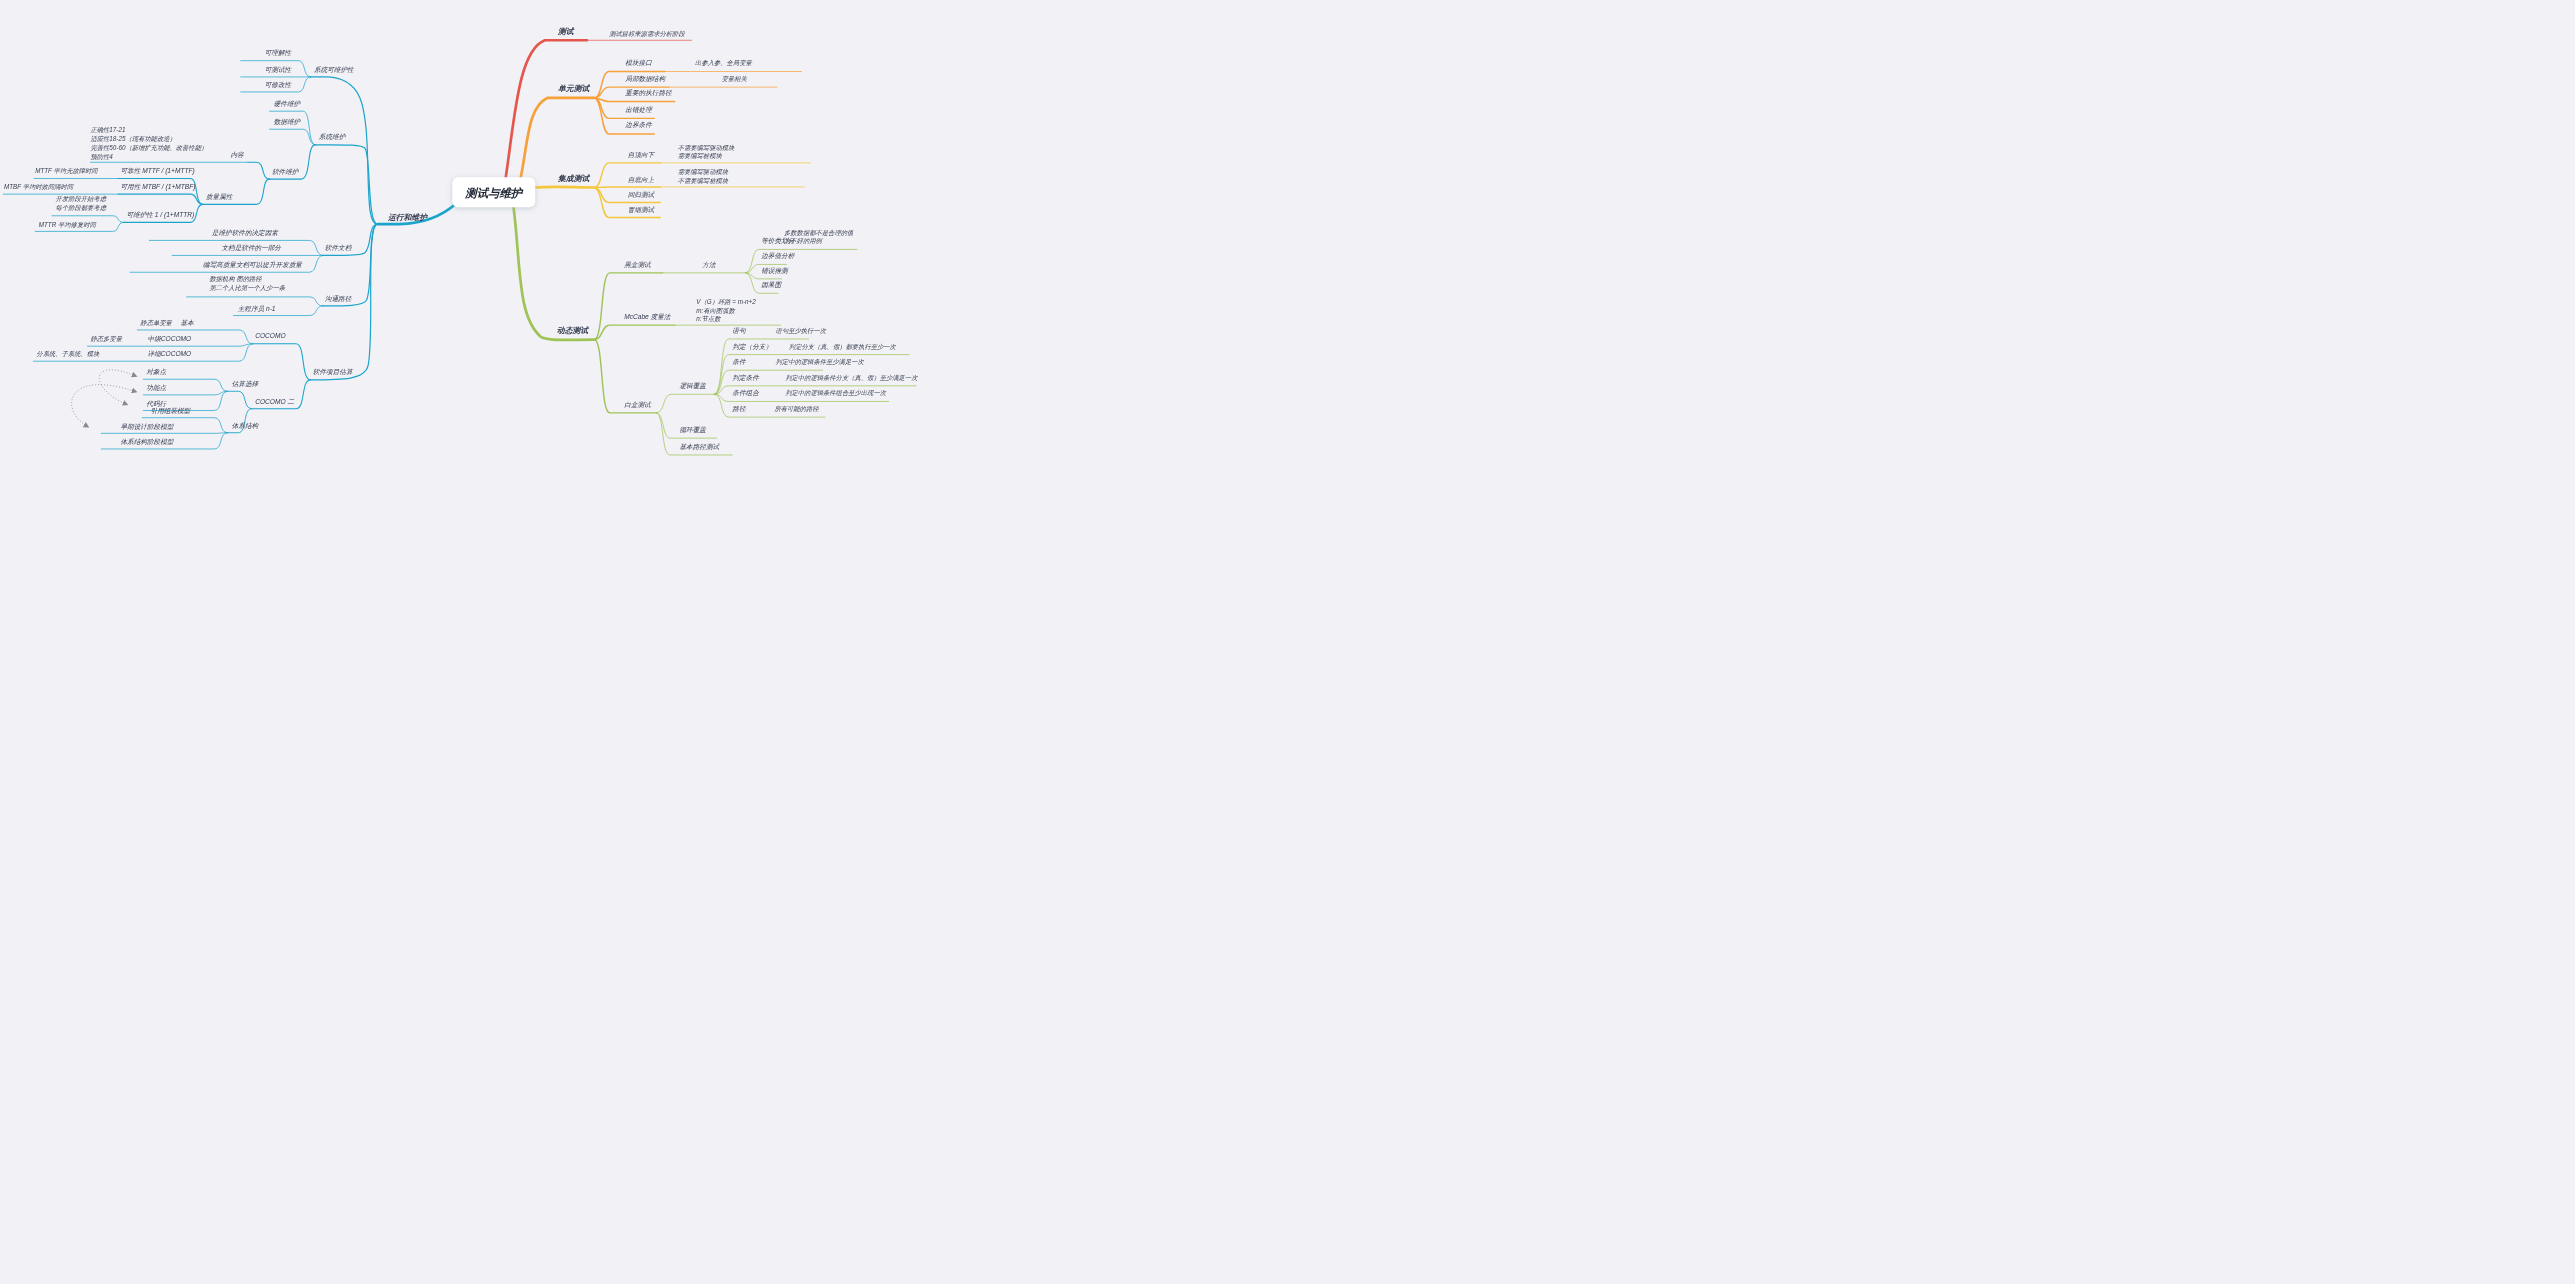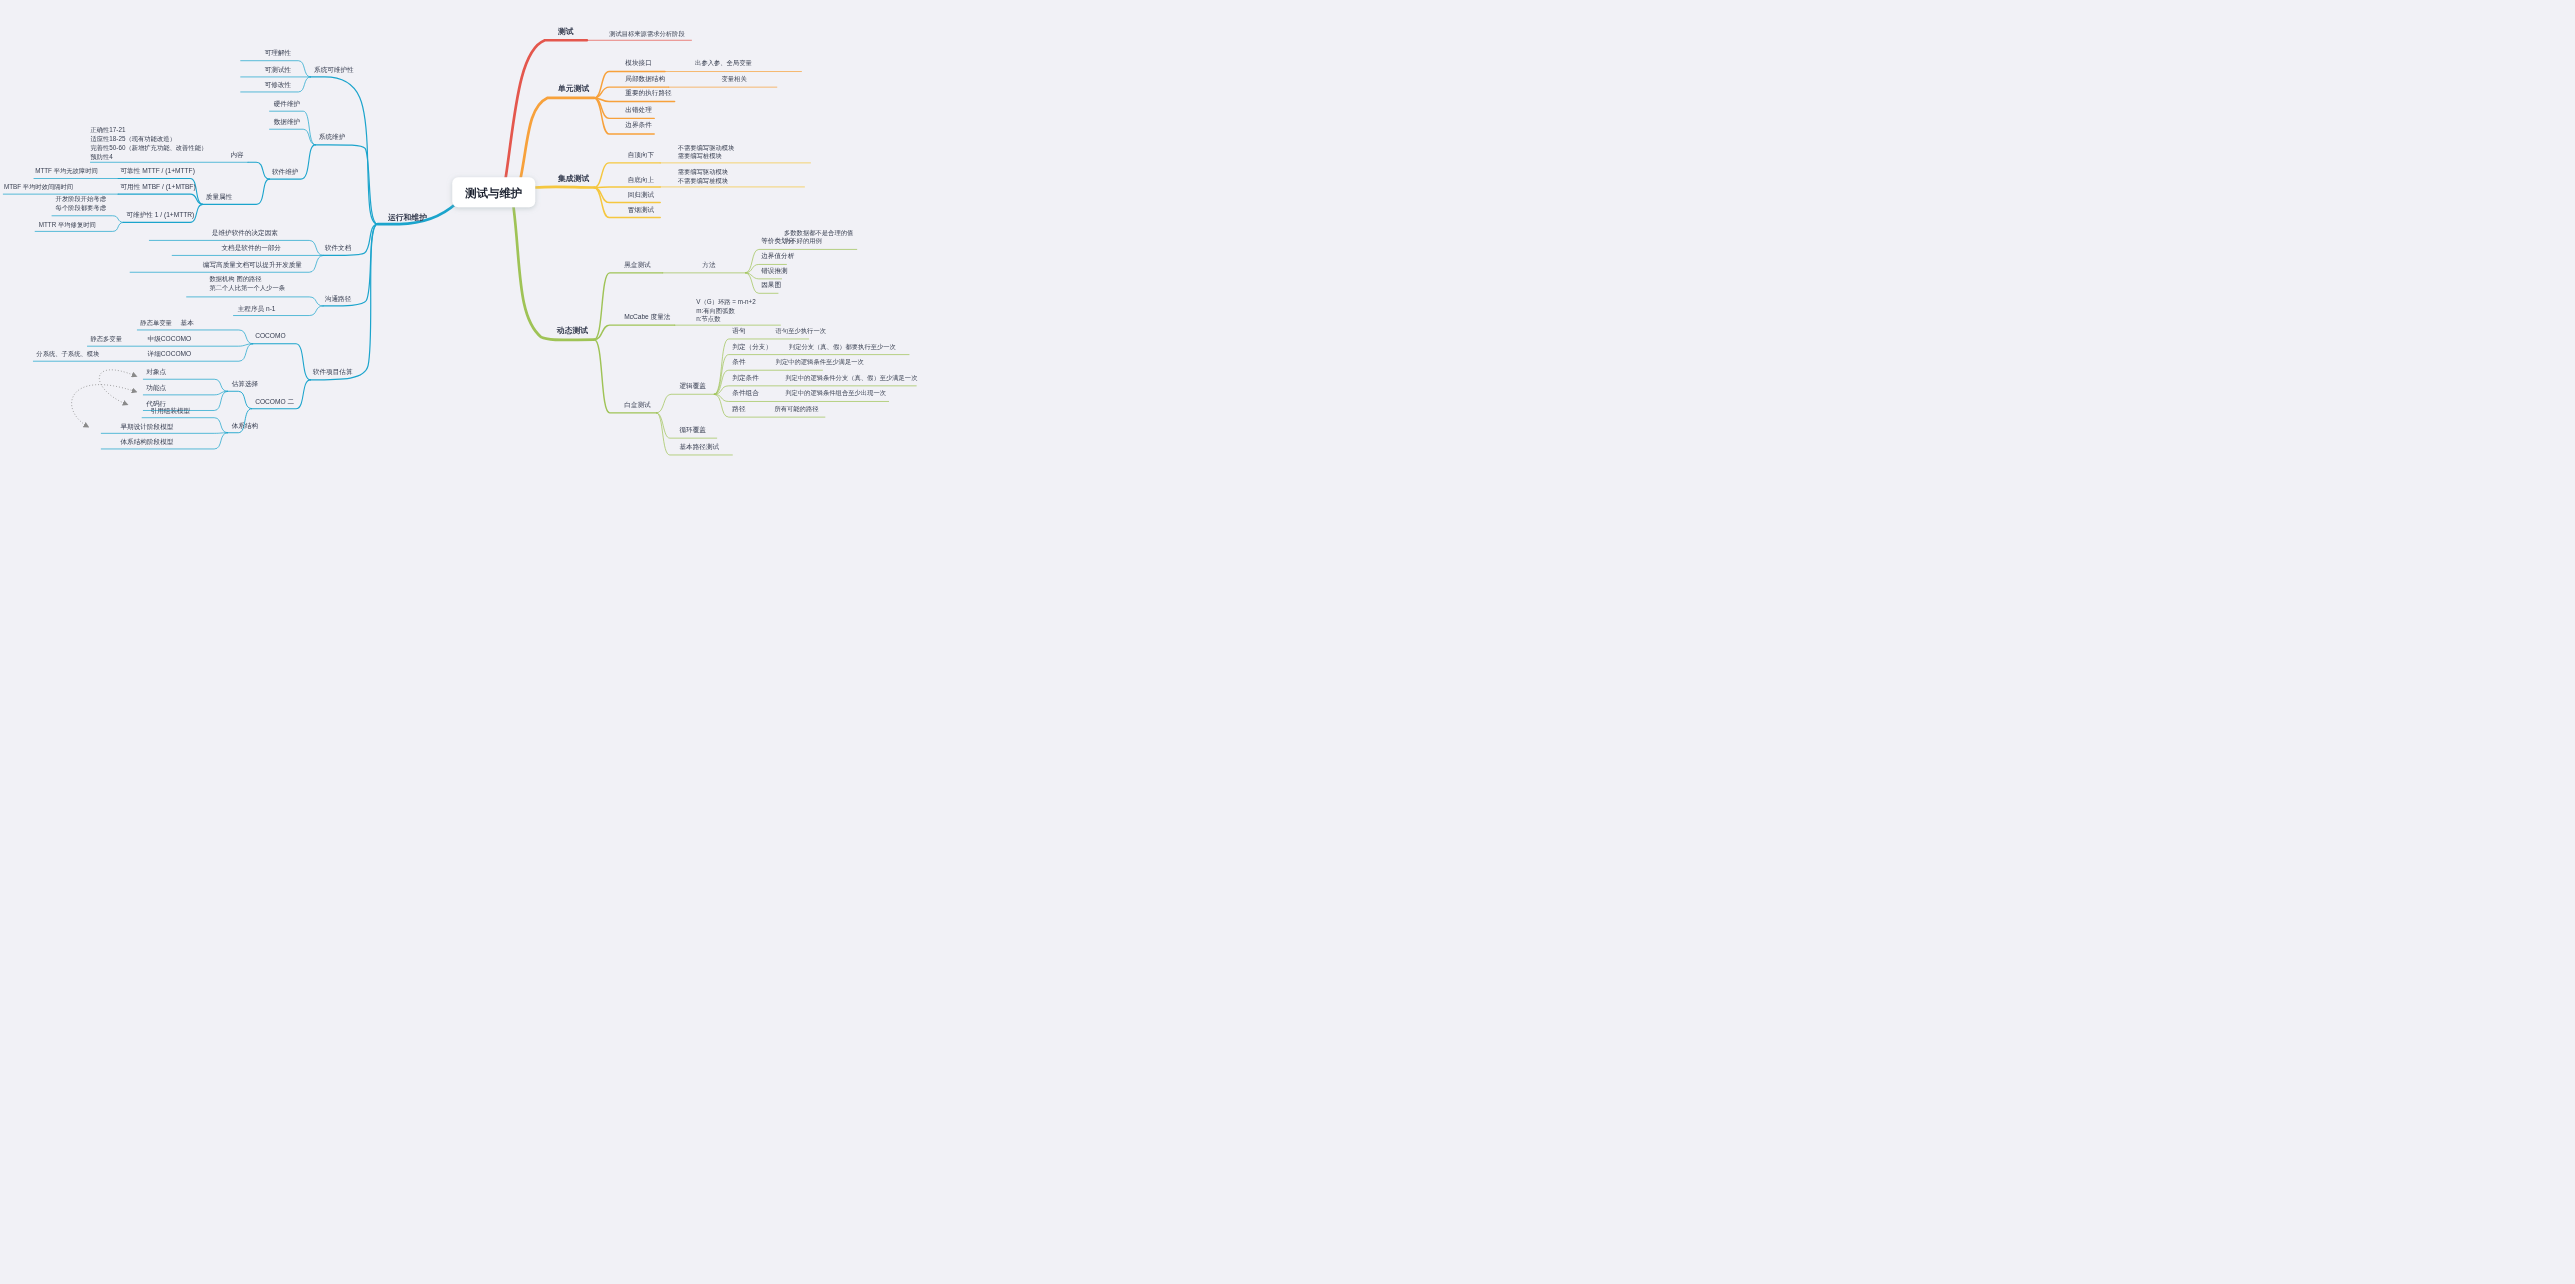--- a/index.html
+++ b/index.html
@@ -1,21 +1,21 @@
 <!DOCTYPE html>
 <html style="--bg: #f1f1f6; --red: #e4574d; --orange: #f7a13b; --yellow: #f5c73f; --green: #9fc356; --teal: #1ba4cc; --ink: #333a4d; --gray: #8a8a8a;font-size:9.6px"><head>
 <meta charset="utf-8">
 <style>
   :root{
     --bg:#f1f1f6; --red:#e4574d; --orange:#f7a13b; --yellow:#f5c73f;
     --green:#9fc356; --teal:#1ba4cc; --ink:#333a4d; --gray:#8a8a8a;
   }
   html,body{margin:0;padding:0;background:var(--bg);width:943px;height:470px;overflow:hidden;}
   .stage{position:relative;width:943px;height:470px;background:var(--bg);
-         font-family:"Liberation Sans","DejaVu Sans",sans-serif;}
+         font-family:"Liberation Sans","DejaVu Sans",sans-serif;font-style:italic;}
   svg{display:block;}
   path.conn{fill:none;stroke-linecap:round;stroke-linejoin:round;}
   .red{stroke:var(--red);} .orange{stroke:var(--orange);} .yellow{stroke:var(--yellow);}
   .green{stroke:var(--green);} .teal{stroke:var(--teal);}
   .w4{stroke-width:4.5;} .w24{stroke-width:2.4;} .w2{stroke-width:2;} .w18{stroke-width:1.8;}
   .w15{stroke-width:1.5;} .w13{stroke-width:1.2;}
   .dash{stroke:var(--gray);stroke-width:1.4;stroke-dasharray:1.5 3.5;fill:none;}
   text{fill:var(--ink);font-family:"Liberation Sans","DejaVu Sans",sans-serif;}
   text.title{font-size:19px;font-weight:bold;text-anchor:middle;fill:#1c2230;}
   text.topic{font-size:13px;font-weight:bold;}

